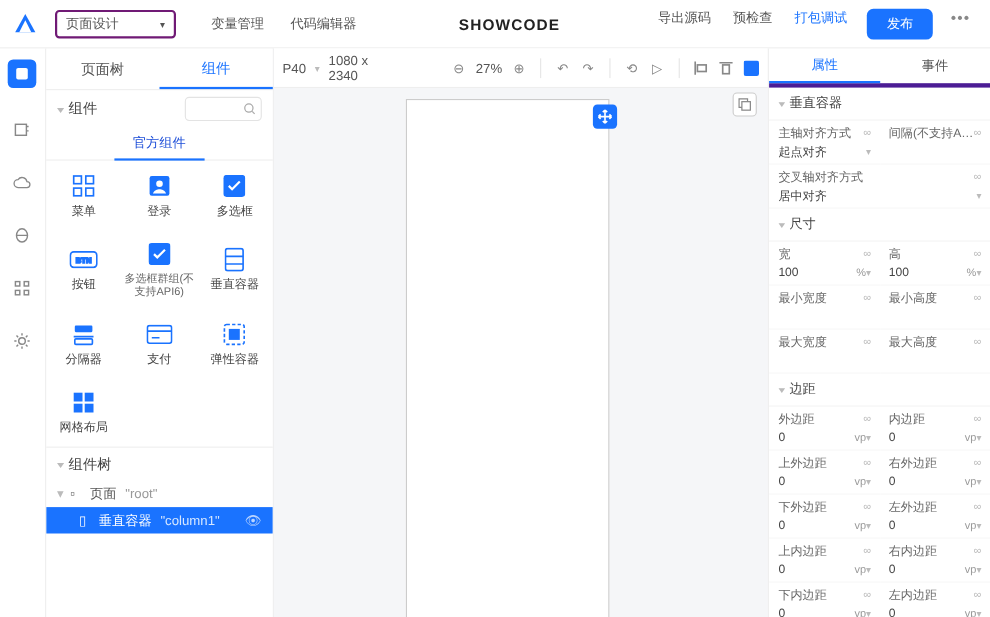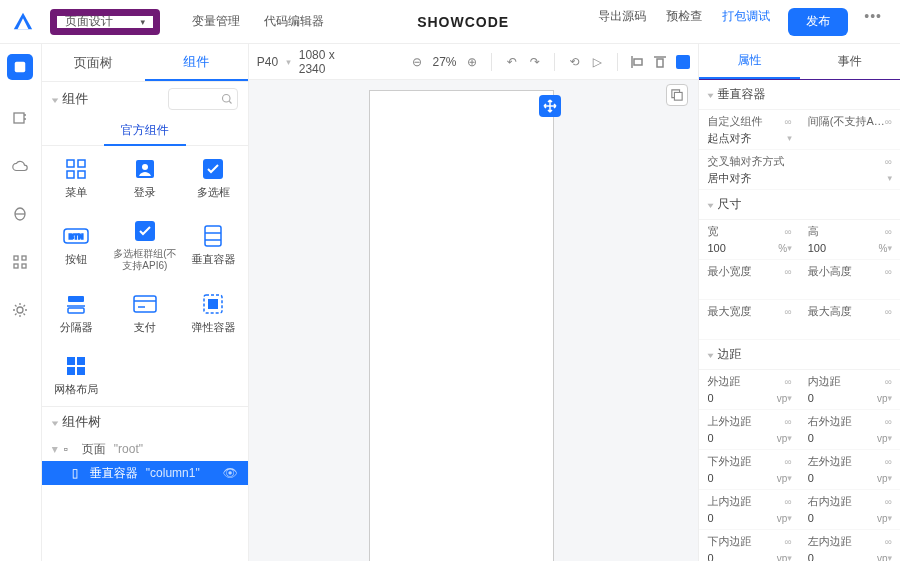--- a/index.html
+++ b/index.html
@@ -1,20 +1,20 @@
 <!DOCTYPE html>
 <html><head>
 <meta charset="utf-8">
 <style>
   * { box-sizing: border-box; margin: 0; padding: 0; font-family: -apple-system, "PingFang SC", "Microsoft YaHei", sans-serif; }
   body { background: #fff; color: #333; font-size: 12px; width: 900px; height: 561px; overflow: hidden; }
   .top { height: 44px; border-bottom: 1px solid #eee; display: flex; align-items: center; padding: 0 12px; }
   .logo { width: 22px; height: 22px; margin-right: 16px; }
   .logo svg{display:block}
-  .mode-select { width: 110px; height: 26px; border: 7px solid #701a75; border-radius: 4px; display: flex; align-items: center; padding: 0 8px; cursor: pointer; justify-content: space-between;}
+  .mode-select { width: 110px; height: 26px; border: 2px solid #701a75; border-radius: 4px; display: flex; align-items: center; padding: 0 8px; cursor: pointer; justify-content: space-between;}
   .mode-select span{color:#555}
   .top-link{padding:0 12px;color:#555;cursor:pointer}
   .brand{flex:1;text-align:center;font-weight:700;letter-spacing:1px;font-size:14px;color:#222}
   .top-right{display:flex;gap:4px}
   .top-right .link{padding:0 8px;color:#555;cursor:pointer}
   .top-right .link.active{color:#1a73ff}
   .btn-primary{background:#1a73ff;color:#fff;border-radius:6px;padding:0 18px;height:28px;display:flex;align-items:center;font-size:12px;cursor:pointer;margin:0 6px}
   .dots{color:#888;padding:0 6px;cursor:pointer;font-size:14px;letter-spacing:1px}
   .main{display:flex;height:calc(100% - 44px)}
   .rail{width:46px;border-right:1px solid #eee;display:flex;flex-direction:column;align-items:center;padding-top:10px;gap:28px}
@@ -52,21 +52,21 @@
   .tb-ico{width:18px;height:18px;display:flex;align-items:center;justify-content:center;cursor:pointer;color:#888}
   .tb-text{color:#555}
   .canvas-inner{flex:1;position:relative;overflow:hidden}
   .device{position:absolute;left:120px;top:10px;width:185px;height:490px;background:#fff;border:1px solid #ccc}
   .handle{position:absolute;top:4px;right:-8px;width:22px;height:22px;background:#1a73ff;border-radius:4px;display:flex;align-items:center;justify-content:center;color:#fff}
   .copy-float{position:absolute;right:10px;top:4px;width:22px;height:22px;border:1px solid #ccc;border-radius:4px;display:flex;align-items:center;justify-content:center;color:#888;background:#fff}
   
   .panel-right{width:222px;border-left:1px solid #eee;overflow-y:auto}
   .panel-right::-webkit-scrollbar{width:8px}
   .panel-right::-webkit-scrollbar-thumb{background:#ddd;border-radius:4px}
-  .rtabs{display:flex;height:36px;border-bottom:1px solid #4c1d95}
+  .rtabs{display:flex;height:36px;border-bottom:4px solid #4c1d95}
   .rtab{flex:1;display:flex;align-items:center;justify-content:center;cursor:pointer;color:#555}
   .rtab.active{color:#1a73ff;border-bottom:2px solid #1a73ff}
   .rsection-hdr{display:flex;align-items:center;padding:6px 8px;font-size:12px;color:#444;border-bottom:1px solid #f3f3f3}
   .rsection-hdr .tri{margin-right:4px;color:#bbb;transform:scaleY(0.7)}
   .field{padding:4px 8px;border-bottom:1px solid #f7f7f7}
   .flabel{display:flex;align-items:center;color:#666;font-size:11px}
   .flabel .link-ico{margin-left:auto;color:#bbb;font-size:10px}
   .fval{display:flex;align-items:center;margin-top:2px}
   .fval input{width:100%;border:none;font-size:11px;color:#444;padding:1px 0;background:transparent}
   .row2{display:flex;gap:0}
@@ -336,21 +336,21 @@
       <div class="rtab active">属性</div>
       <div class="rtab">事件</div>
     </div>
     <div class="rsection-hdr">
         <span class="tri">▾</span>
         <span>垂直容器</span>
       </div>
     <div class="row2">
       <div class="field">
         <div class="flabel">
-            <span>自定义组件</span>
+            <span>主轴对齐方式</span>
             <span class="link-ico">∞</span>
           </div>
         <div class="fval">
             <input value="起点对齐" style="">
             <span class="caret">▾</span>
           </div>
       </div>
       <div class="field">
         <div class="flabel">
             <span>间隔(不支持A…</span>

